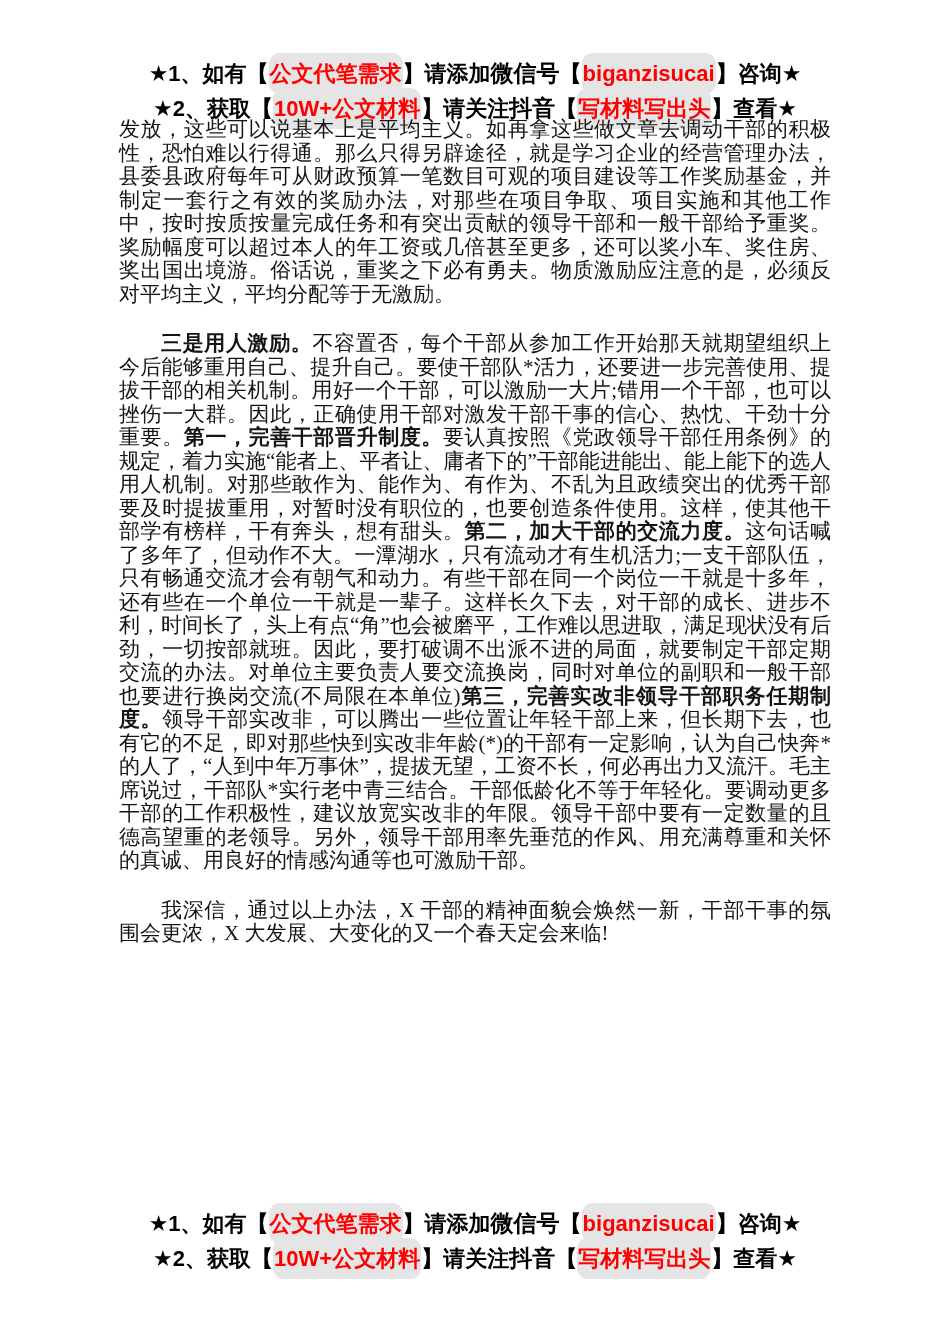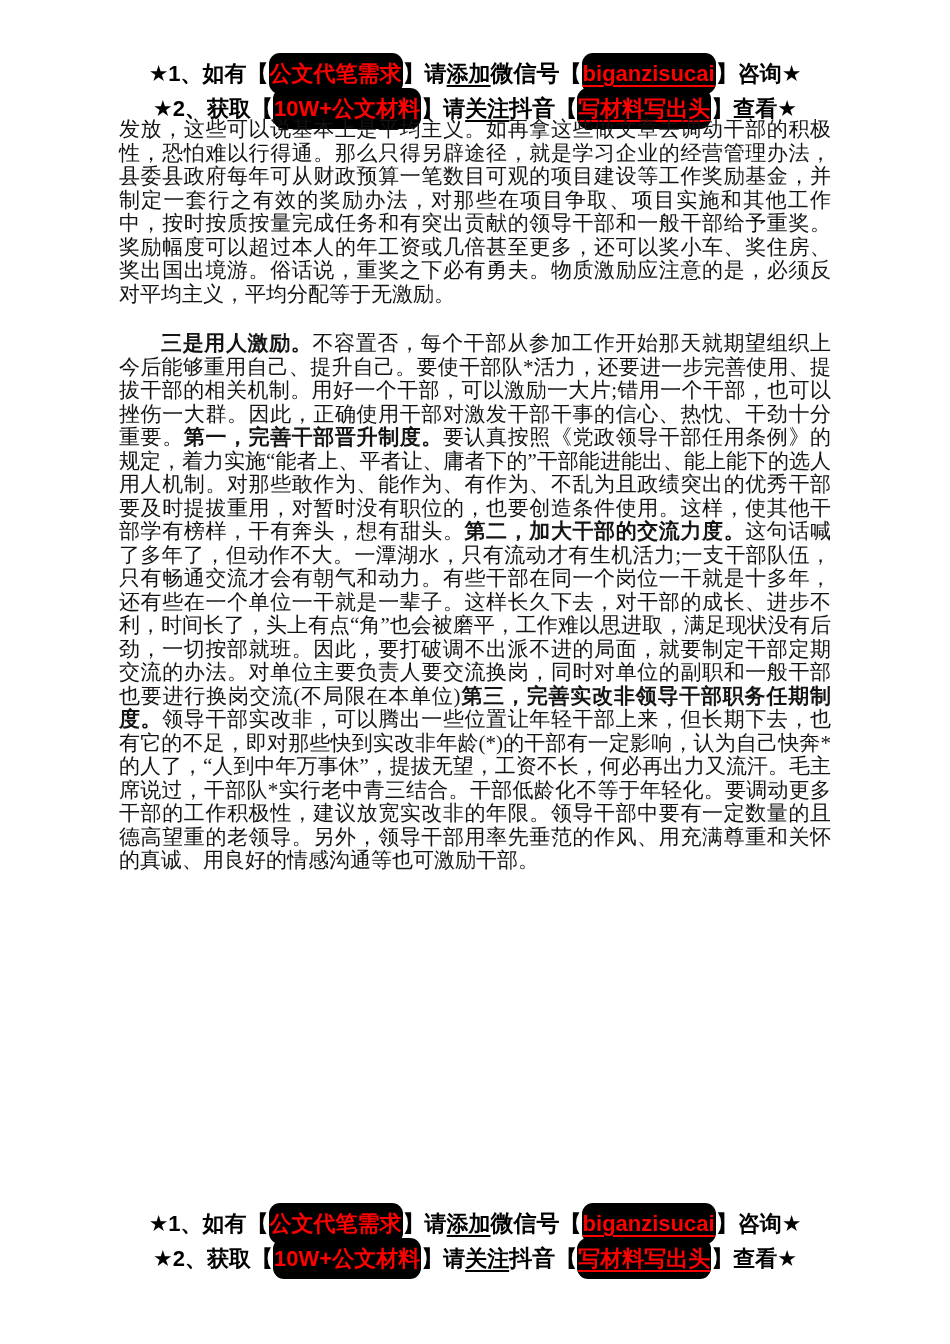--- a/index.html
+++ b/index.html
@@ -14,22 +14,22 @@
   
   .promo{
     position:absolute;left:0;width:950px;text-align:center;
     font-family:"Liberation Sans","DejaVu Sans",sans-serif;
     font-weight:700;font-size:22px;line-height:34px;color:#000;
     white-space:nowrap;
   }
   .promo-top{top:56px;}
   .promo-bottom{top:1206px;}
   .pr{display:inline;}
-  .hl{color:#fe0000;background:#000000;padding:8px 1px;border-radius:11px;}
-  .u{text-decoration:underline;text-decoration-thickness:2px;text-underline-offset:4px;}
+  .hl{color:#fe0000;background:#e5e5e5;padding:8px 1px;border-radius:11px;}
+  .u{text-decoration-thickness:2px;text-underline-offset:4px;}
   .sm{font-size:23px;}
   
   .doc{
     position:absolute;left:119px;top:118px;width:712px;
     font-size:21px;line-height:23.5px;color:#141414;
     text-align:justify;
   }
   .para{margin:0 0 26px 0;font-family:Liberation Serif, serif;}
   .para.indent{text-indent:42px;}
   .b{font-weight:700;}
@@ -47,20 +47,21 @@
       <span class="pr">★2、获取【</span><span class="pr hl">10W+公文材料</span><span class="pr">】请</span><span class="pr u">关注</span><span class="pr sm">抖音</span><span class="pr">【</span><span class="pr hl u">写材料写出头</span><span class="pr">】查看★</span>
     </div>
   </div>
 
   <div class="doc">
     <p class="para"><span>发放，这些可以说基本上是平均主义。如再拿这些做文章去调动干部的积极性，恐怕难以行得通。那么只得另辟途径，就是学习企业的经营管理办法，县委县政府每年可从财政预算一笔数目可观的项目建设等工作奖励基金，并制定一套行之有效的奖励办法，对那些在项目争取、项目实施和其他工作中，按时按质按量完成任务和有突出贡献的领导干部和一般干部给予重奖。奖励幅度可以超过本人的年工资或几倍甚至更多，还可以奖小车、奖住房、奖出国出境游。俗话说，重奖之下必有勇夫。物质激励应注意的是，必须反对平均主义，平均分配等于无激励。</span></p>
 
     <p class="para indent"><span class="b">三是用人激励。</span><span>不容置否，每个干部从参加工作开始那天就期望组织上今后能够重用自己、提升自己。要使干部队*活力，还要进一步完善使用、提拔干部的相关机制。用好一个干部，可以激励一大片;错用一个干部，也可以挫伤一大群。因此，正确使用干部对激发干部干事的信心、热忱、干劲十分重要。</span><span class="b">第一，完善干部晋升制度。</span><span>要认真按照《党政领导干部任用条例》的规定，着力实施“能者上、平者让、庸者下的”干部能进能出、能上能下的选人用人机制。对那些敢作为、能作为、有作为、不乱为且政绩突出的优秀干部要及时提拔重用，对暂时没有职位的，也要创造条件使用。这样，使其他干部学有榜样，干有奔头，想有甜头。</span><span class="b">第二，加大干部的交流力度。</span><span>这句话喊了多年了，但动作不大。一潭湖水，只有流动才有生机活力;一支干部队伍，只有畅通交流才会有朝气和动力。有些干部在同一个岗位一干就是十多年，还有些在一个单位一干就是一辈子。这样长久下去，对干部的成长、进步不利，时间长了，头上有点“角”也会被磨平，工作难以思进取，满足现状没有后劲，一切按部就班。因此，要打破调不出派不进的局面，就要制定干部定期交流的办法。对单位主要负责人要交流换岗，同时对单位的副职和一般干部也要进行换岗交流(不局限在本单位)</span><span class="b">第三，完善实改非领导干部职务任期制度。</span><span>领导干部实改非，可以腾出一些位置让年轻干部上来，但长期下去，也有它的不足，即对那些快到实改非年龄(*)的干部有一定影响，认为自己快奔*的人了，“人到中年万事休”，提拔无望，工资不长，何必再出力又流汗。毛主席说过，干部队*实行老中青三结合。干部低龄化不等于年轻化。要调动更多干部的工作积极性，建议放宽实改非的年限。领导干部中要有一定数量的且德高望重的老领导。另外，领导干部用率先垂范的作风、用充满尊重和关怀的真诚、用良好的情感沟通等也可激励干部。</span></p>
 
 
+    <p class="para indent"><span>我深信，通过以上办法，X 干部的精神面貌会焕然一新，干部干事的氛围会更浓，X 大发展、大变化的又一个春天定会来临!</span></p>
   </div>
 
   <div class="promo promo-bottom">
     <div>
       <span class="pr">★1、如有【</span><span class="pr hl">公文代笔需求</span><span class="pr">】请</span><span class="pr u">添加</span><span class="pr sm">微信号</span><span class="pr">【</span><span class="pr hl u">biganzisucai</span><span class="pr">】咨询★</span>
     </div>
     <div>
       <span class="pr">★2、获取【</span><span class="pr hl">10W+公文材料</span><span class="pr">】请</span><span class="pr u">关注</span><span class="pr sm">抖音</span><span class="pr">【</span><span class="pr hl u">写材料写出头</span><span class="pr">】查看★</span>
     </div>
   </div>

